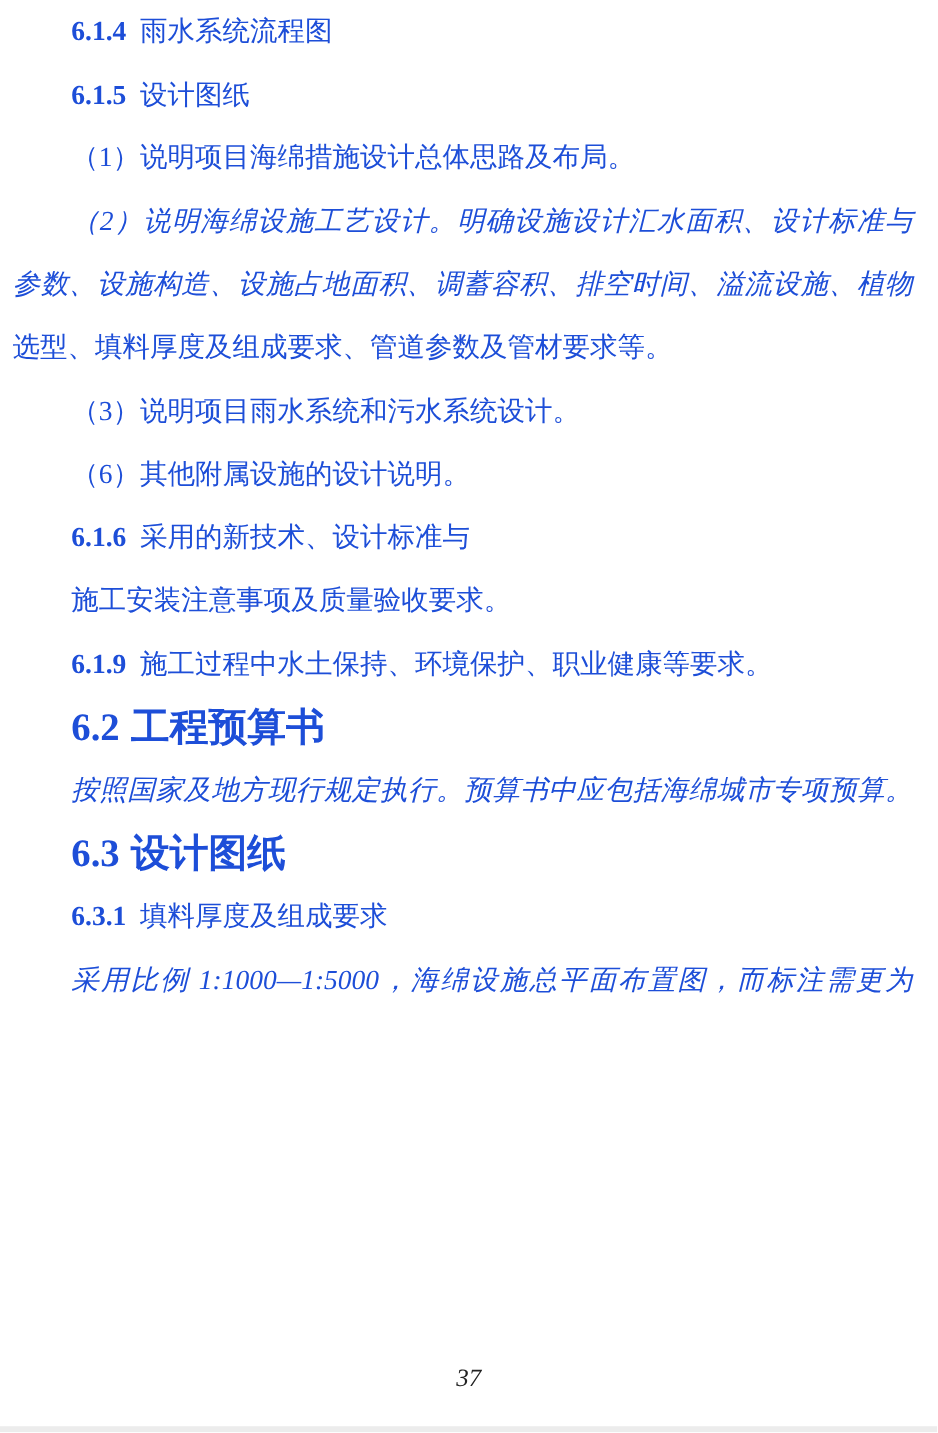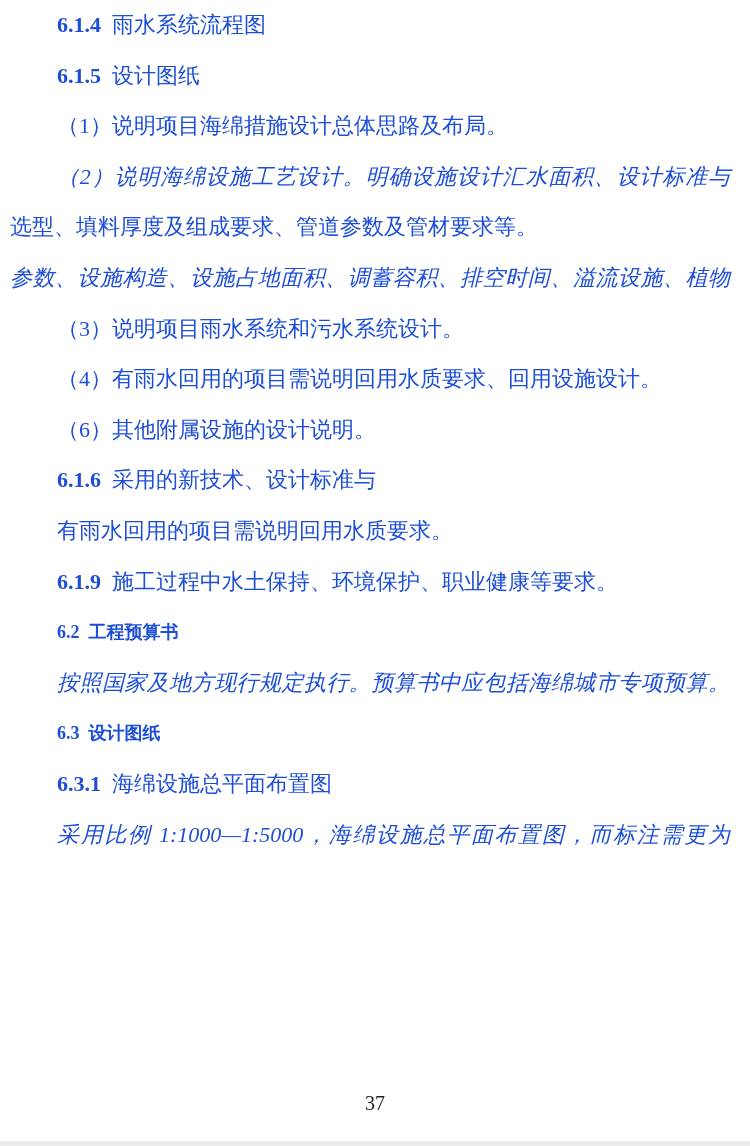--- a/index.html
+++ b/index.html
@@ -37,62 +37,62 @@
     text-align: justify;
     text-align-last: justify;
     font-style: italic;
   }
   .line .num {
     font-weight: bold;
     margin-right: 11px;
   }
   .line.section {
     font-weight: bold;
-    font-size: 18px;
+    font-size: 31px;
   }
   .line.section .num {
     margin-right: 9px;
   }
   .page-number {
     position: absolute;
     left: 0;
     top: 1092px;
     width: 100%;
     text-align: center;
     font-family: "Liberation Serif", "DejaVu Serif", serif;
     font-size: 20px;
     color: #222222;
+    font-style: italic;
   }
   .bottom-edge {
     position: absolute;
     left: 0;
     bottom: 0;
     width: 100%;
     height: 5px;
     background: #ececec;
   }
 </style>
 </head>
 <body>
 
 <div class="page">
   <div class="text-block" id="text-block">
       <div class="line clause indent"><span class="num">6.1.4</span><span class="txt">雨水系统流程图</span></div>
       <div class="line clause indent"><span class="num">6.1.5</span><span class="txt">设计图纸</span></div>
       <div class="line para indent">（1）说明项目海绵措施设计总体思路及布局。</div>
       <div class="line para indent justify">（2）说明海绵设施工艺设计。明确设施设计汇水面积、设计标准与</div>
+      <div class="line para justify">参数、设施构造、设施占地面积、调蓄容积、排空时间、溢流设施、植物</div>
       <div class="line para">选型、填料厚度及组成要求、管道参数及管材要求等。</div>
-      <div class="line para justify">参数、设施构造、设施占地面积、调蓄容积、排空时间、溢流设施、植物</div>
       <div class="line para indent">（3）说明项目雨水系统和污水系统设计。</div>
-      <div class="line para indent">（4）有雨水回用的项目需说明回用水质要求、回用设施设计。</div>
       <div class="line para indent">（6）其他附属设施的设计说明。</div>
       <div class="line clause indent"><span class="num">6.1.6</span><span class="txt">采用的新技术、设计标准与</span></div>
-      <div class="line para indent">有雨水回用的项目需说明回用水质要求。</div>
+      <div class="line para indent">施工安装注意事项及质量验收要求。</div>
       <div class="line clause indent"><span class="num">6.1.9</span><span class="txt">施工过程中水土保持、环境保护、职业健康等要求。</span></div>
       <div class="line section indent"><span class="num">6.2</span><span class="txt">工程预算书</span></div>
       <div class="line para indent justify">按照国家及地方现行规定执行。预算书中应包括海绵城市专项预算。</div>
       <div class="line section indent"><span class="num">6.3</span><span class="txt">设计图纸</span></div>
-      <div class="line clause indent"><span class="num">6.3.1</span><span class="txt">海绵设施总平面布置图</span></div>
+      <div class="line clause indent"><span class="num">6.3.1</span><span class="txt">填料厚度及组成要求</span></div>
       <div class="line para indent justify">采用比例 1:1000—1:5000，海绵设施总平面布置图，而标注需更为</div>
     </div>
   <div class="page-number">37</div>
   <div class="bottom-edge"></div>
 </div>
 
 </body></html>

